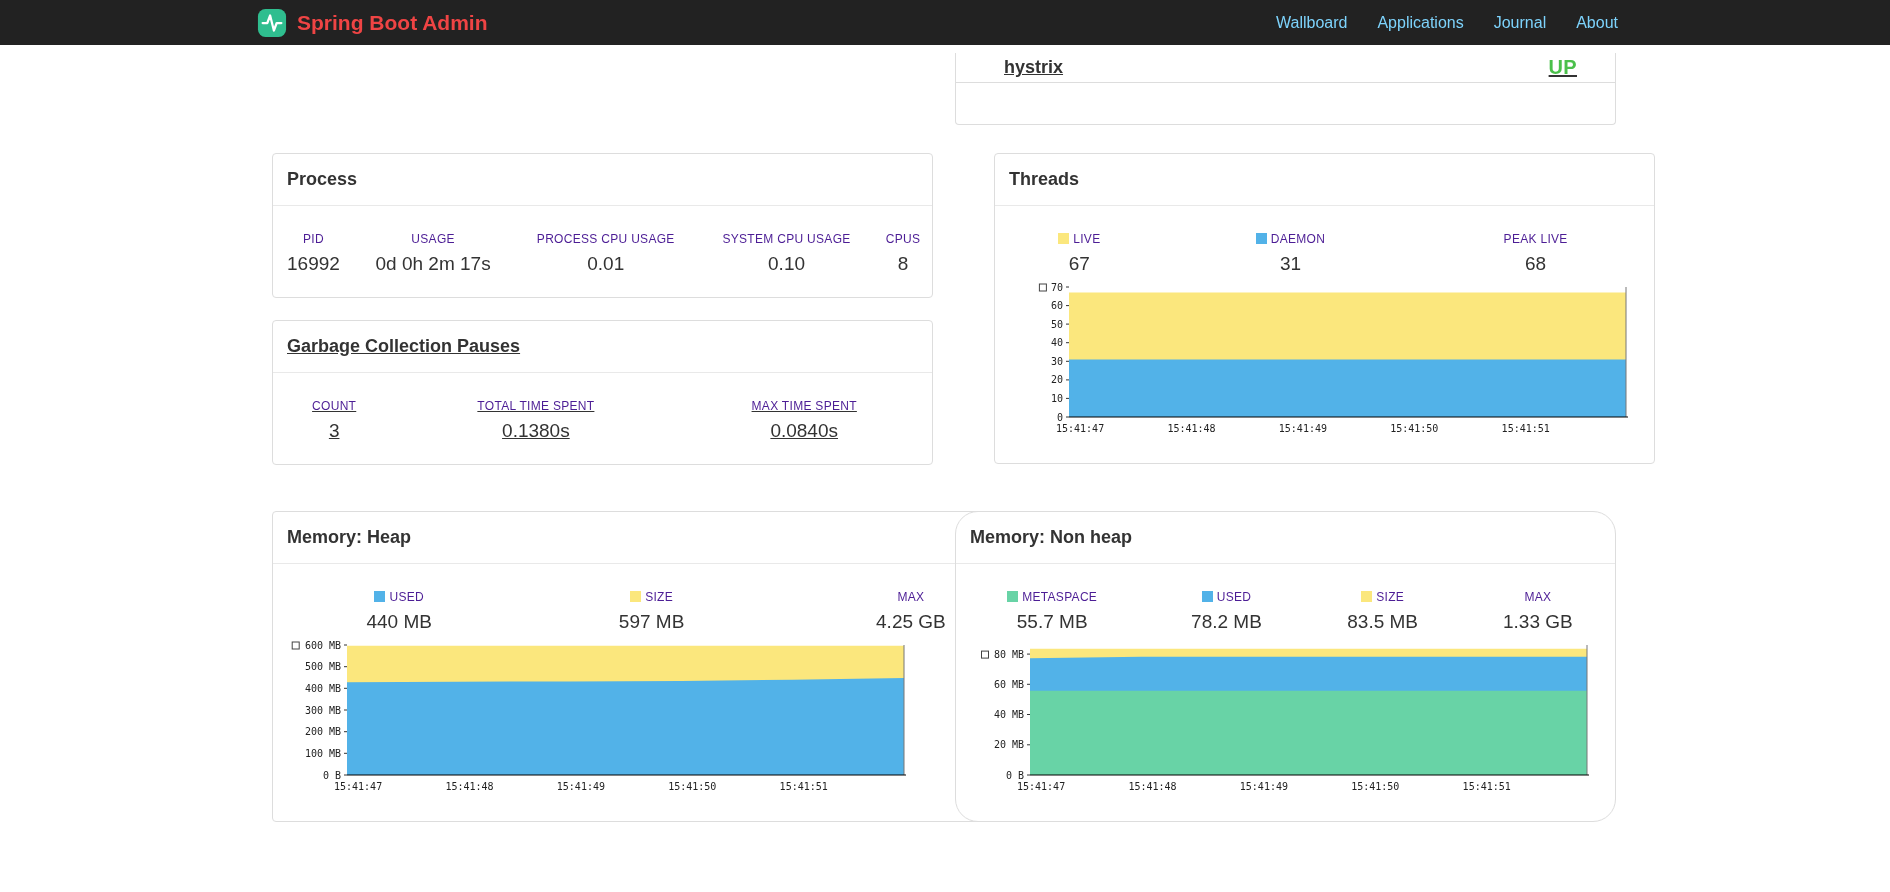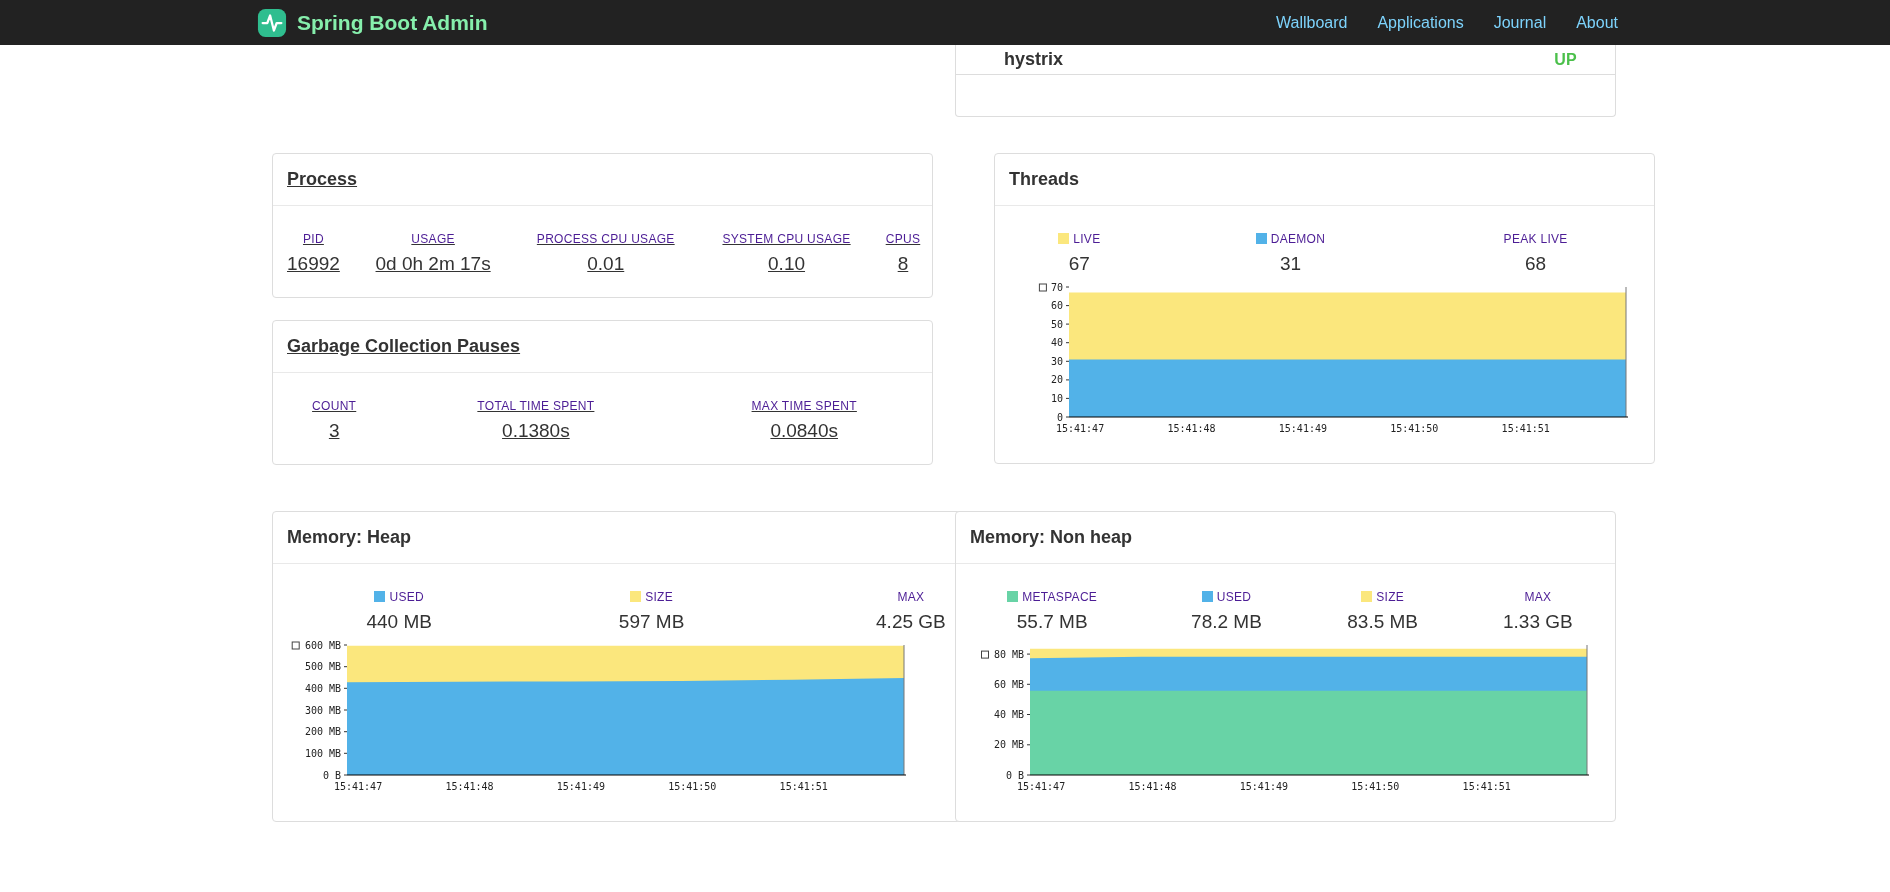--- a/index.html
+++ b/index.html
@@ -6,38 +6,38 @@
   html,body { width: 1890px; height: 892px; }
   body {
     background: #fff;
     font-family: "Liberation Sans", "DejaVu Sans", sans-serif;
     color: #333;
     overflow: hidden;
   }
   
   .navbar { height: 45px; background: #222; }
   .navbar-inner { width: 1376px; margin: 0 auto; height: 100%; display: flex; align-items: center; }
-  .brand { display: flex; align-items: center; gap: 10px; color: #86efac; font-weight: 700; font-size: 21px; text-decoration: none; cursor: pointer; }
+  .brand { display: flex; align-items: center; gap: 10px; color: #ef4444; font-weight: 700; font-size: 21px; text-decoration: none; cursor: pointer; }
   .nav-links { margin-left: auto; display: flex; }
   .nav-links a { color: #7dd3fc; font-size: 16px; line-height: 45px; padding: 13px 15px; text-decoration: none; cursor: pointer; }
   
   .container { position: relative; width: 1346px; margin: 0 auto; height: 847px; }
   .panel { position: absolute; background: #fff; border: 1px solid #ddd; border-radius: 4px; overflow: hidden; }
   .panel-heading { height: 52px; padding: 15px 14px; font-size: 18px; font-weight: 700; color: #333; border-bottom: 1px solid #e9e9e9; }
   
-  .app-status { left: 683px; top: 0; width: 661px; height: 72px; border-top: none; border-radius: 0 0 4px 4px; }
+  .app-status { left: 683px; top: 8px; width: 661px; height: 72px; border-top: none; border-radius: 0 0 4px 4px; text-decoration: underline; }
   .app-row { height: 30px; display: flex; align-items: center; justify-content: space-between; padding: 0 38px 0 48px; border-bottom: 1px solid #ddd; }
   .app-name { font-size: 18px; font-weight: 700; color: #333; }
-  .app-state { font-size: 16px; font-weight: 700; letter-spacing: .3px; text-align: right; }
-  
-  .p-process { left: 0;    top: 108px; width: 661px; height: 145px; text-decoration: underline; }
+  .app-state { font-size: 20px; font-weight: 700; letter-spacing: .3px; text-align: right; }
+  
+  .p-process { left: 0;    top: 108px; width: 661px; height: 145px; }
   .p-threads { left: 722px;top: 108px; width: 661px; height: 311px; }
   .p-gc      { left: 0;    top: 275px; width: 661px; height: 145px; text-decoration: underline; }
   .p-heap    { left: 0;    top: 466px; width: 773px; height: 311px; }
-  .p-nonheap { left: 683px;top: 466px; width: 661px; height: 311px; }
+  .p-nonheap { left: 683px;top: 466px; width: 661px; height: 311px; border-radius: 23px; }
   
   table.stats { width: 100%; margin-top: 26px; border-collapse: collapse; }
   table.stats td { text-align: center; padding: 0 6px; vertical-align: top; }
   .stat-label { font-size: 12px; color: #4c1d95; letter-spacing: .3px; white-space: nowrap; }
   .stat-value { font-size: 19px; color: #333; margin-top: 7px; white-space: nowrap; }
   .swatch { display: inline-block; width: 11px; height: 11px; margin-right: 4px; vertical-align: -1px; }
   
   .chart { position: absolute; left: 0; top: 128px; width: 100%; height: 152px; }
 </style>
 </head>

